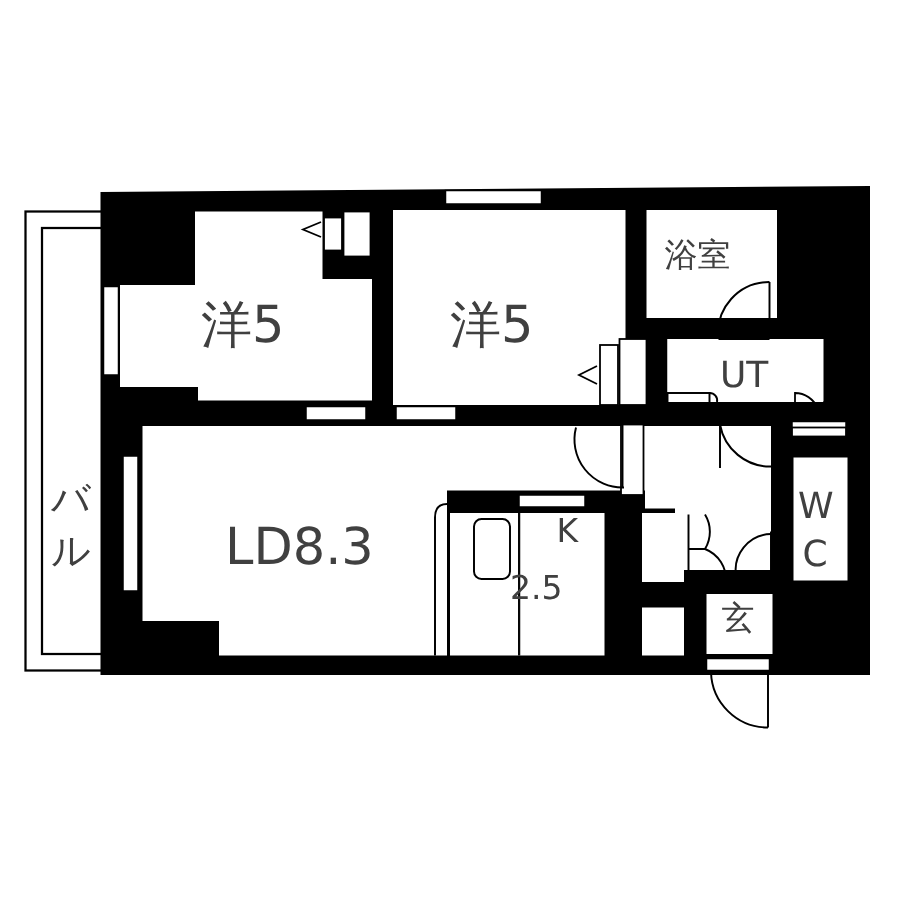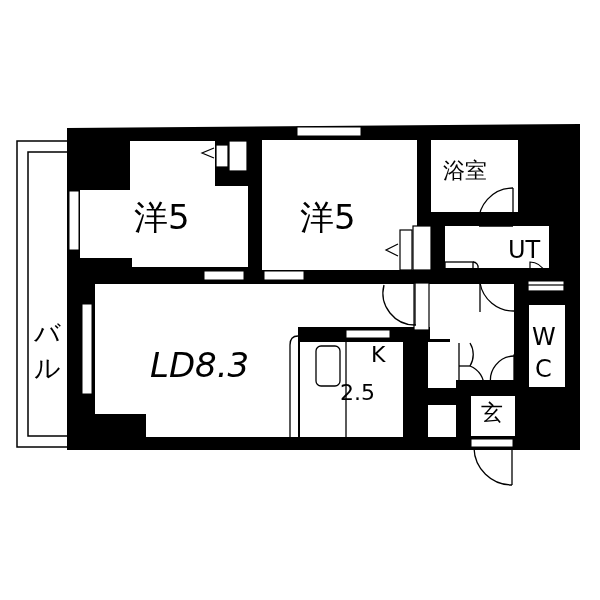--- a/index.html
+++ b/index.html
@@ -1,18 +1,18 @@
 <!DOCTYPE html>
 <html><head>
 <meta charset="utf-8">
 <style>
   html,body{margin:0;padding:0;background:#ffffff;}
   body{width:600px;height:600px;position:relative;overflow:hidden;font-family:"DejaVu Sans","Liberation Sans",sans-serif;}
   svg{position:absolute;left:0;top:0;}
-  .lbl{position:absolute;color:#000000;line-height:1;white-space:nowrap;font-family:"DejaVu Sans","Liberation Sans",sans-serif;}
+  .lbl{position:absolute;color:#404040;line-height:1;white-space:nowrap;font-family:"DejaVu Sans","Liberation Sans",sans-serif;}
 </style>
 </head>
 <body>
 
 <svg width="600" height="600" viewBox="0 0 600 600">
 
   <g fill="none" stroke="#000" stroke-width="1.5">
     <rect x="17" y="141" width="63" height="306"></rect>
     <rect x="28" y="152" width="52" height="284"></rect>
   </g>
@@ -110,21 +110,21 @@
 
   <g fill="#fff" stroke="#000" stroke-width="1.2">
     <rect x="528" y="285" width="36" height="6"></rect>
     <path d="M530,281 L530,262 Q540,262 546,273 M546,281 L546,273 Q552,262 564,262 L564,281" fill="none"></path>
   </g>
 </svg>
 
 <div class="lbl" style="left:134px;top:200px;font-size:34px;">洋5</div>
 <div class="lbl" style="left:300px;top:200px;font-size:34px;">洋5</div>
 <div class="lbl" style="left:443px;top:160px;font-size:22px;">浴室</div>
-<div class="lbl" style="left:480px;top:238px;font-size:24px;margin-left:28px;">UT</div>
-<div class="lbl" style="left:150px;top:348px;font-size:34px;font-style:italic;">LD8.3</div>
+<div class="lbl" style="left:480px;top:238px;font-size:24px;">UT</div>
+<div class="lbl" style="left:150px;top:348px;font-size:34px;">LD8.3</div>
 <div class="lbl" style="left:371px;top:344px;font-size:22px;">K</div>
 <div class="lbl" style="left:340px;top:382px;font-size:22px;">2.5</div>
 <div class="lbl" style="left:532px;top:325px;font-size:24px;">W</div>
 <div class="lbl" style="left:535px;top:357px;font-size:24px;">C</div>
 <div class="lbl" style="left:481px;top:402px;font-size:22px;">玄</div>
 <div class="lbl" style="left:34px;top:320px;font-size:26px;">バ</div>
 <div class="lbl" style="left:34px;top:355px;font-size:26px;">ル</div>
 
 </body></html>

